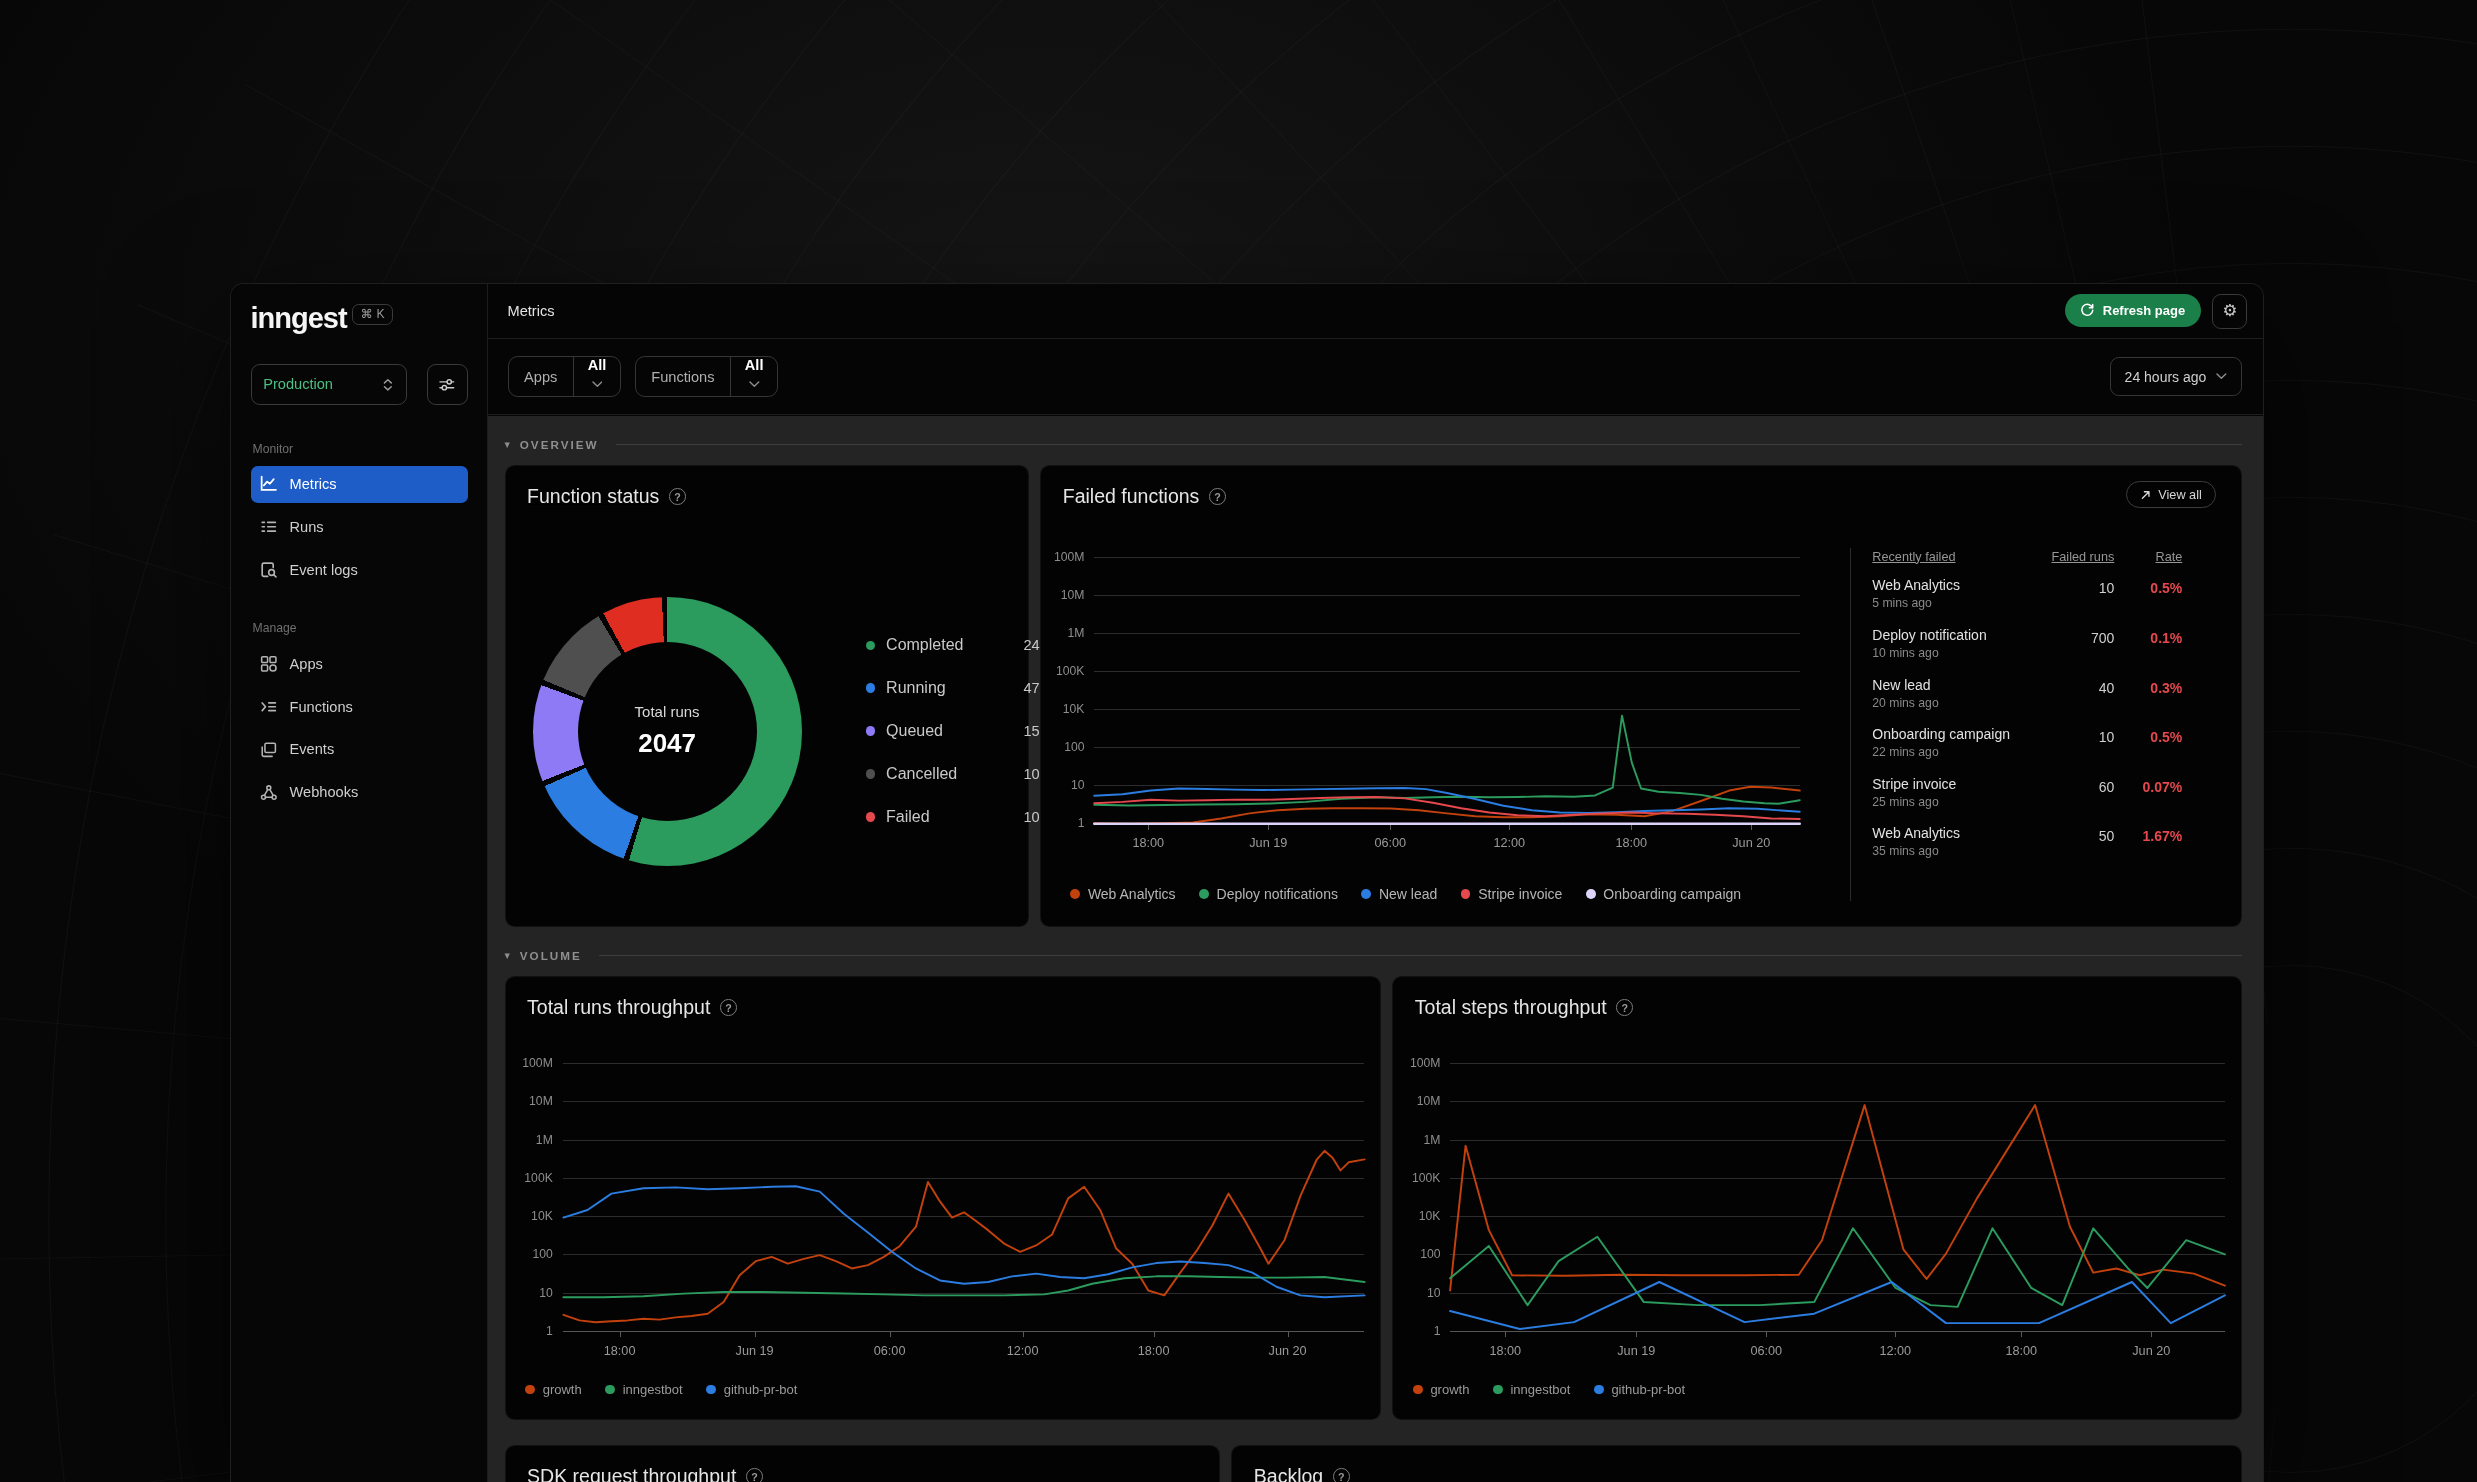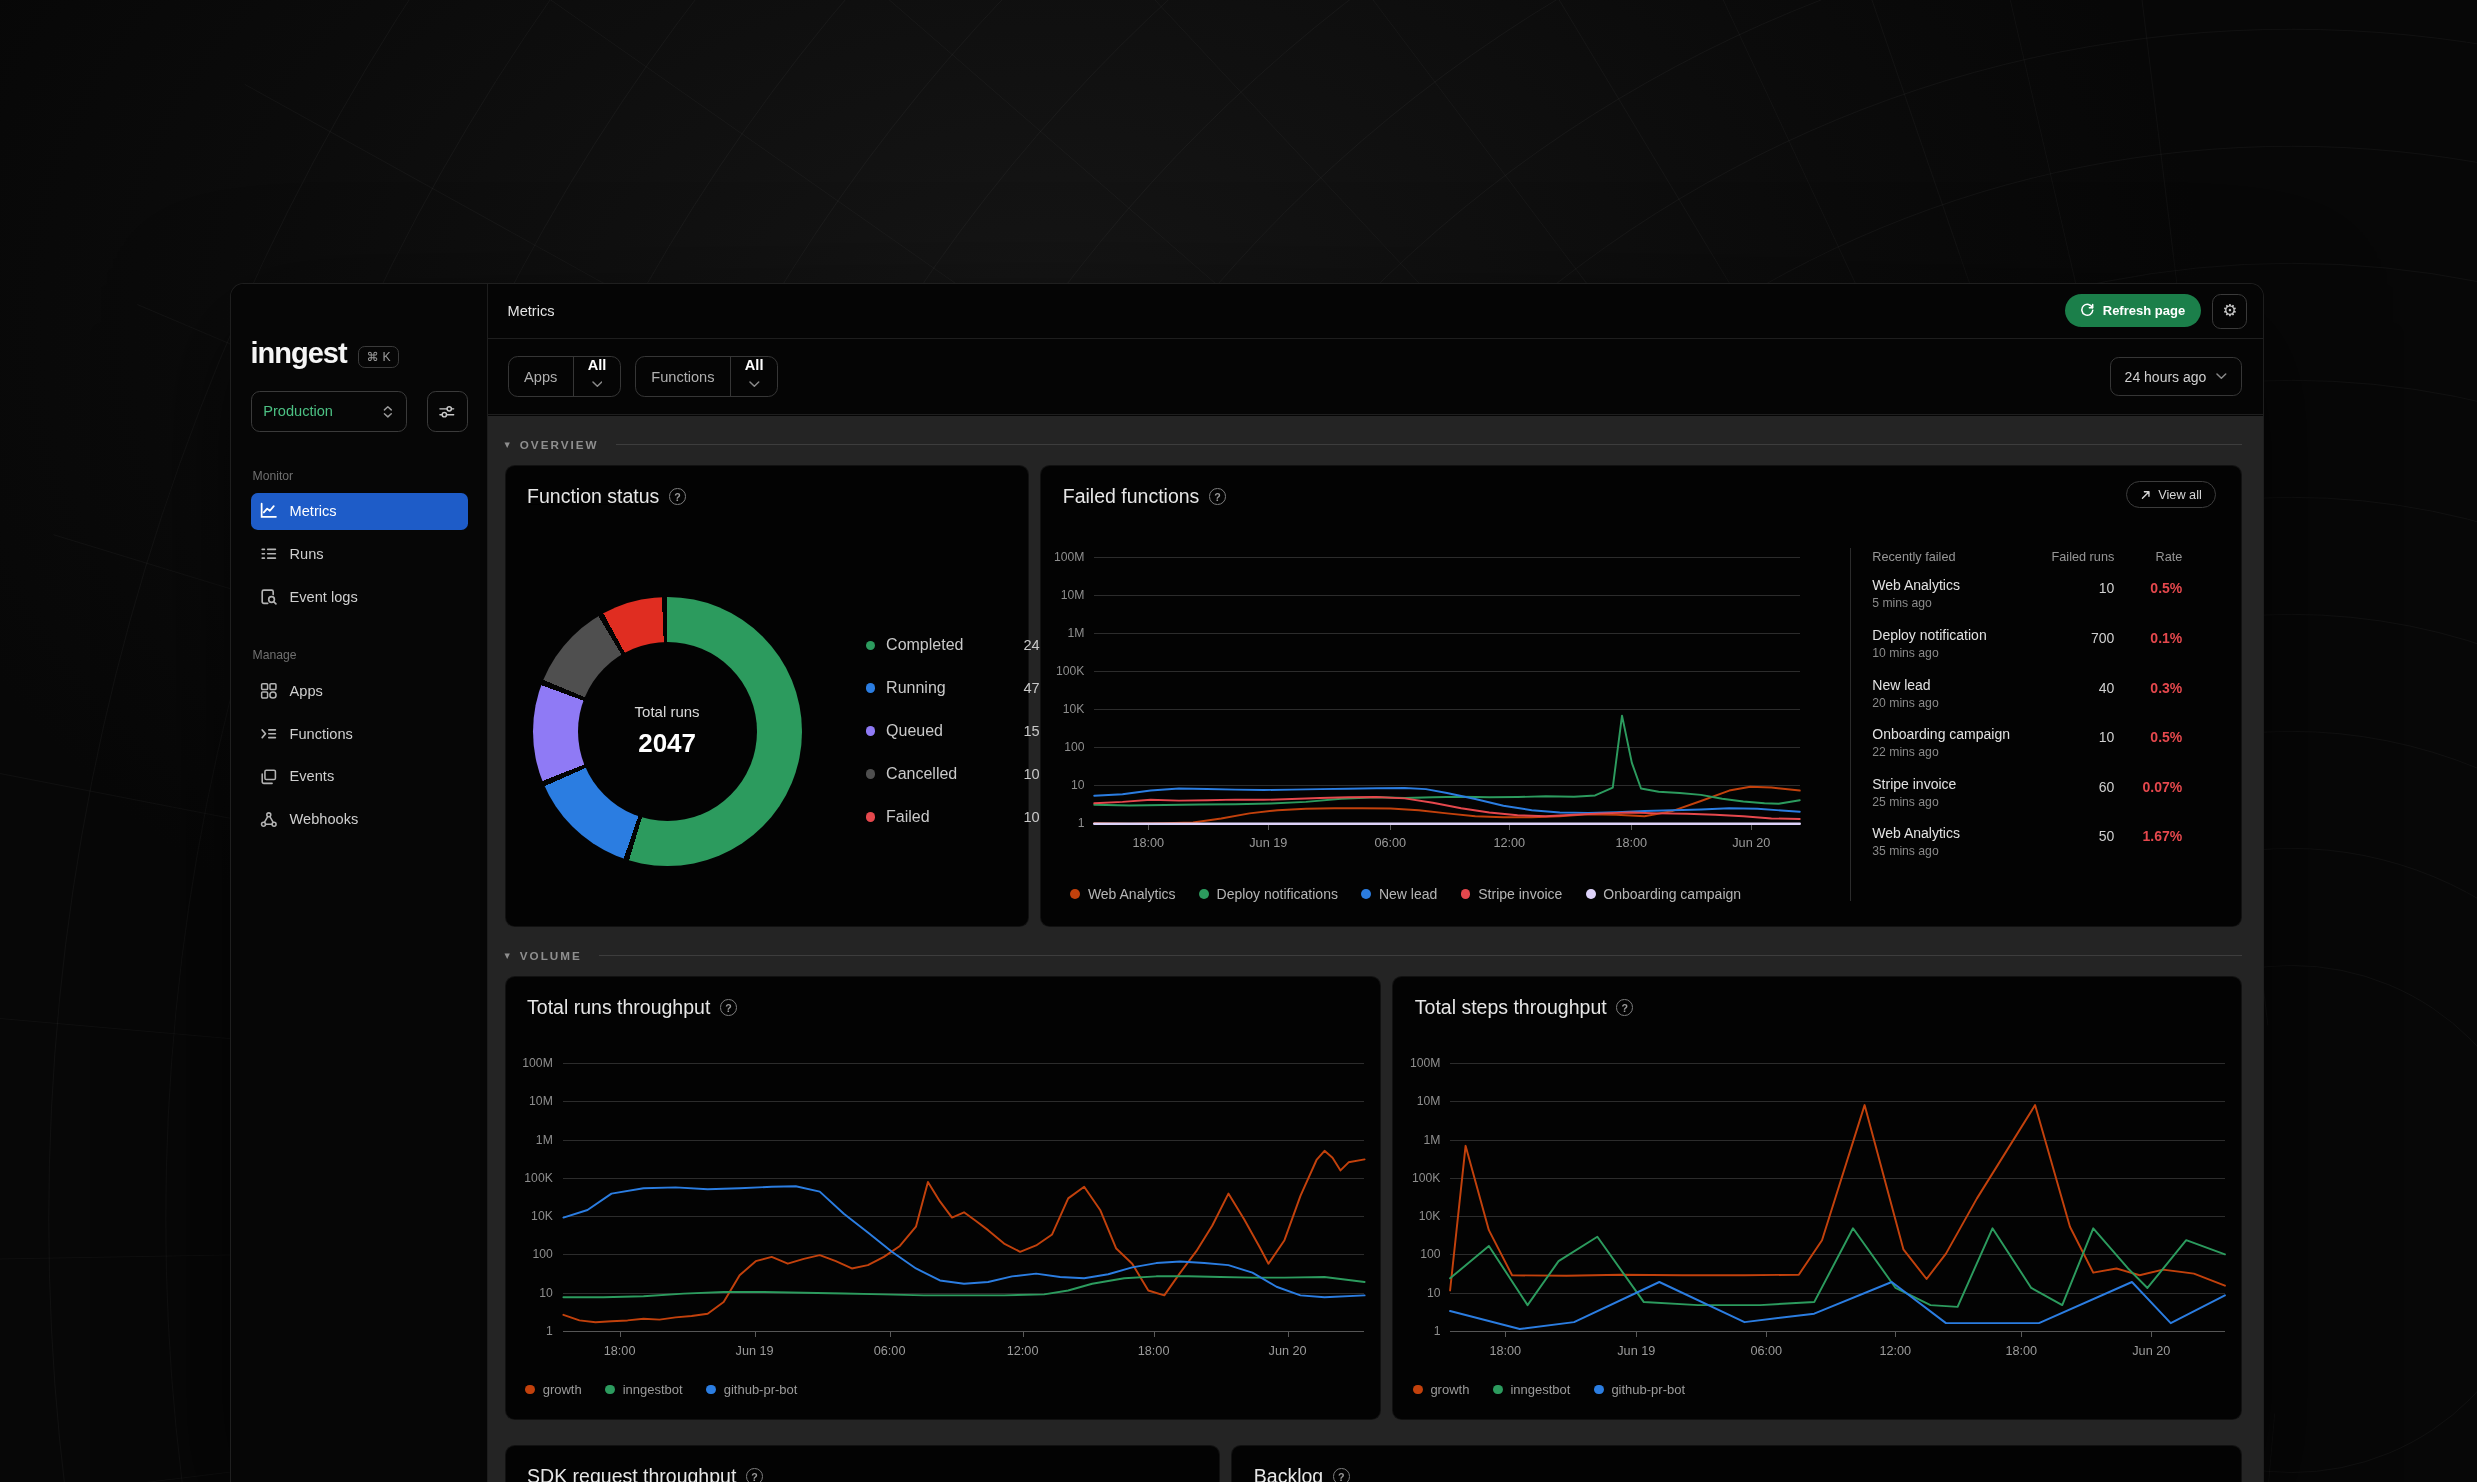--- a/index.html
+++ b/index.html
@@ -9,21 +9,21 @@
   #globe{position:absolute;inset:0;pointer-events:none;}
 
   
   .window{position:absolute;left:230px;top:283px;width:2034px;height:1200px;
           background:#050505;border:1px solid rgba(255,255,255,.10);border-bottom:none;
           border-radius:13.7px 13.7px 0 0;overflow:hidden;box-shadow:0 39px 117px rgba(0,0,0,.65);}
 
   
   .sidebar{position:absolute;left:0;top:0;bottom:0;width:257px;background:#060606;
            border-right:1px solid #1d1d1d;padding:19.5px;}
-  .logo-row{display:flex;align-items:flex-end;gap:11px;height:37px;margin-bottom:23.4px;margin-top:27px;}
+  .logo-row{display:flex;align-items:flex-start;gap:5px;height:37px;margin-bottom:23.4px;}
   .logo{font-size:29px;font-weight:800;color:#f5f5f5;letter-spacing:-1px;line-height:1;}
   .kbd-badge{display:flex;align-items:center;gap:3.9px;border:1px solid #3a3a3a;border-radius:6.8px;
              padding:2.9px 7.8px;color:#9a9a9a;font-size:12.2px;}
   .ws-row{display:flex;gap:20px;margin-bottom:37px;}
   .ws-select{flex:1;height:41px;border:1px solid #3a3a3a;border-radius:8.8px;display:flex;
              align-items:center;justify-content:space-between;padding:0 11.7px;cursor:pointer;}
   .ws-select .val{color:#4cc083;font-size:14.6px;}
   .icon-btn{width:41px;height:41px;border:1px solid #3a3a3a;border-radius:8.8px;display:flex;
             align-items:center;justify-content:center;color:#c9c9c9;cursor:pointer;background:transparent;}
   .nav-label{font-size:12.2px;color:#6f6f6f;margin:0 0 9.8px 2px;}
@@ -85,21 +85,21 @@
   .gridline{position:absolute;left:0;right:0;height:1px;background:#2c2c2c;}
   .gridline.axis{background:#565656;}
   .ylab{position:absolute;right:calc(100% + 9.8px);width:49px;text-align:right;
         font-size:12.2px;color:#8d8d8d;line-height:14.6px;}
   .xtick{position:absolute;top:100%;width:1px;height:5.9px;background:#5a5a5a;}
   .xlab{position:absolute;top:calc(100% + 12.7px);transform:translateX(-50%);font-size:12.7px;
         color:#9a9a9a;white-space:nowrap;}
   .plot svg{position:absolute;left:0;top:0;overflow:visible;}
   .vdiv{position:absolute;width:1px;background:#2b2b2b;}
   .ff-table{position:absolute;left:831px;top:84px;width:310px;}
-  .ff-th{display:flex;color:#969696;font-size:12.7px;margin-bottom:13.7px;}
+  .ff-th{display:flex;color:#969696;font-size:12.7px;margin-bottom:13.7px;text-decoration:underline;}
   .ff-th .c1{flex:1;} .ff-th .c2{width:86px;text-align:right;} .ff-th .c3{width:68px;text-align:right;}
   .ff-row{display:flex;margin-bottom:16.6px;}
   .ff-row .c1{flex:1;}
   .ff-row .name{color:#e2e2e2;font-size:14px;}
   .ff-row .time{color:#8a8a8a;font-size:12.2px;margin-top:3px;}
   .ff-row .c2{width:86px;text-align:right;color:#d0d0d0;font-size:14px;padding-top:2.9px;}
   .ff-row .c3{width:68px;text-align:right;color:#e5484d;font-size:14px;font-weight:600;padding-top:2.9px;}
   .chart-legend{position:absolute;display:flex;gap:23.4px;align-items:center;}
   .cl-item{display:flex;align-items:center;gap:7.8px;font-size:14px;color:#b5b5b5;}
   .cl-item .dot{width:9.8px;height:9.8px;border-radius:50%;}

